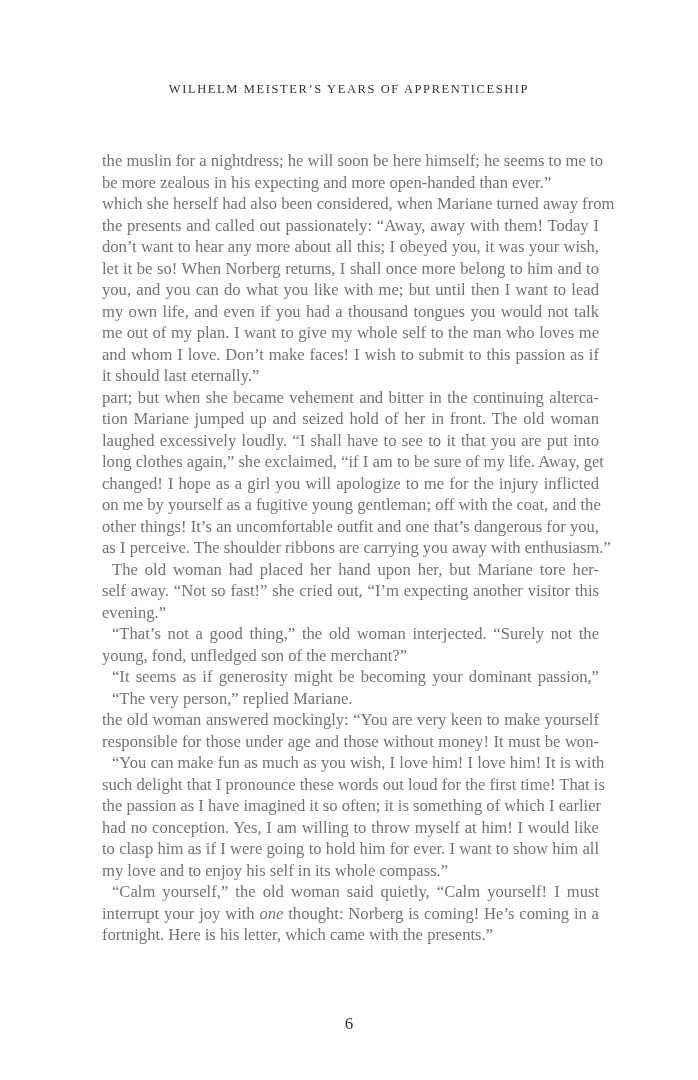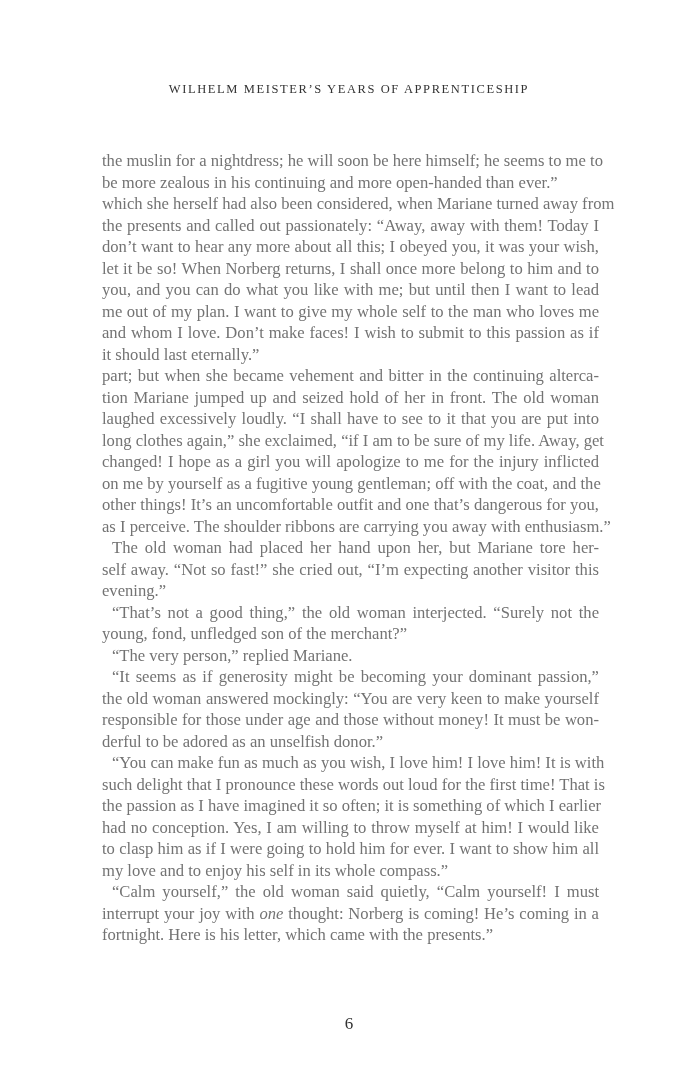--- a/index.html
+++ b/index.html
@@ -58,47 +58,47 @@
     em { }
   </style>
 </head>
 <body>
 
 <div class="page">
   <div class="running-head">WILHELM MEISTER’S YEARS OF APPRENTICESHIP</div>
 
   <div class="text-block">
     <span class="line">the muslin for a nightdress; he will soon be here himself; he seems to me to</span>
-    <span class="line last">be more zealous in his continuing and more open-handed than ever.”</span>
+    <span class="line last">be more zealous in his expecting and more open-handed than ever.”</span>
     <span class="line">which she herself had also been considered, when Mariane turned away from</span>
     <span class="line">the presents and called out passionately: “Away, away with them! Today I</span>
     <span class="line">don’t want to hear any more about all this; I obeyed you, it was your wish,</span>
     <span class="line">let it be so! When Norberg returns, I shall once more belong to him and to</span>
     <span class="line">you, and you can do what you like with me; but until then I want to lead</span>
+    <span class="line">my own life, and even if you had a thousand tongues you would not talk</span>
     <span class="line">me out of my plan. I want to give my whole self to the man who loves me</span>
     <span class="line">and whom I love. Don’t make faces! I wish to submit to this passion as if</span>
     <span class="line last">it should last eternally.”</span>
     <span class="line">part; but when she became vehement and bitter in the continuing alterca-</span>
     <span class="line">tion Mariane jumped up and seized hold of her in front. The old woman</span>
     <span class="line">laughed excessively loudly. “I shall have to see to it that you are put into</span>
     <span class="line">long clothes again,” she exclaimed, “if I am to be sure of my life. Away, get</span>
     <span class="line">changed! I hope as a girl you will apologize to me for the injury inflicted</span>
     <span class="line">on me by yourself as a fugitive young gentleman; off with the coat, and the</span>
     <span class="line">other things! It’s an uncomfortable outfit and one that’s dangerous for you,</span>
     <span class="line">as I perceive. The shoulder ribbons are carrying you away with enthusiasm.”</span>
     <span class="line indent">The old woman had placed her hand upon her, but Mariane tore her-</span>
     <span class="line">self away. “Not so fast!” she cried out, “I’m expecting another visitor this</span>
     <span class="line last">evening.”</span>
     <span class="line indent">“That’s not a good thing,” the old woman interjected. “Surely not the</span>
     <span class="line last">young, fond, unfledged son of the merchant?”</span>
+    <span class="line indent">“It seems as if generosity might be becoming your dominant passion,”</span>
     <span class="line indent last">“The very person,” replied Mariane.</span>
-    <span class="line indent">“It seems as if generosity might be becoming your dominant passion,”</span>
     <span class="line">the old woman answered mockingly: “You are very keen to make yourself</span>
     <span class="line">responsible for those under age and those without money! It must be won-</span>
-    <span class="line last">derful to be adored as an unselfish donor.”</span>
     <span class="line indent">“You can make fun as much as you wish, I love him! I love him! It is with</span>
     <span class="line">such delight that I pronounce these words out loud for the first time! That is</span>
     <span class="line">the passion as I have imagined it so often; it is something of which I earlier</span>
     <span class="line">had no conception. Yes, I am willing to throw myself at him! I would like</span>
     <span class="line">to clasp him as if I were going to hold him for ever. I want to show him all</span>
     <span class="line last">my love and to enjoy his self in its whole compass.”</span>
     <span class="line indent">“Calm yourself,” the old woman said quietly, “Calm yourself! I must</span>
     <span class="line"><span>interrupt your joy with </span><em>one</em><span> thought: Norberg is coming! He’s coming in a</span></span>
     <span class="line last">fortnight. Here is his letter, which came with the presents.”</span>
   </div>

